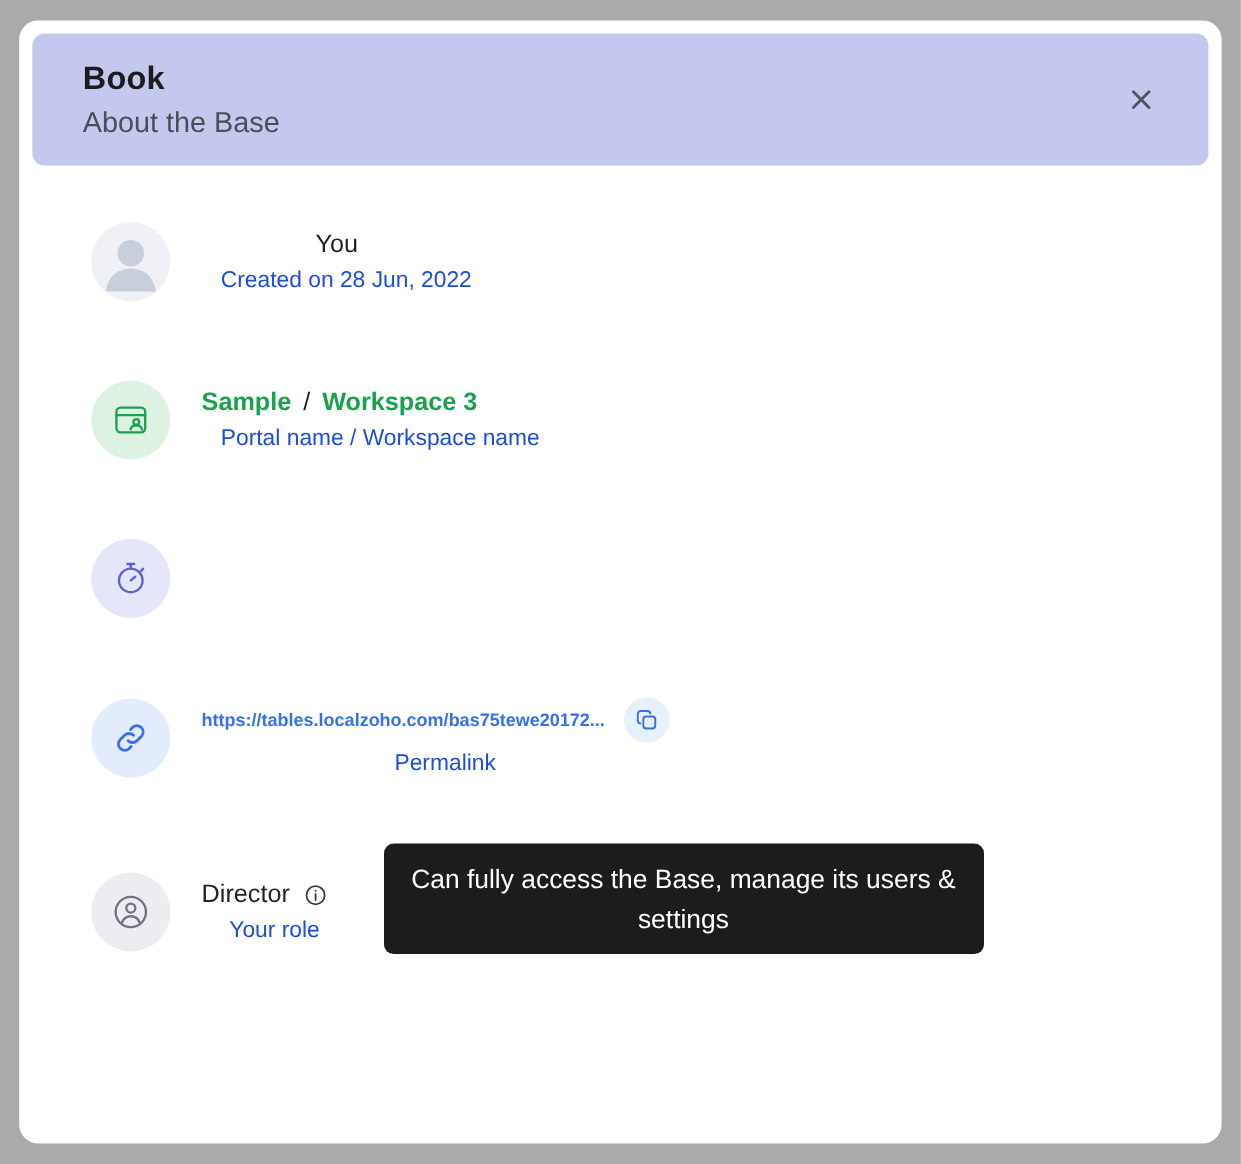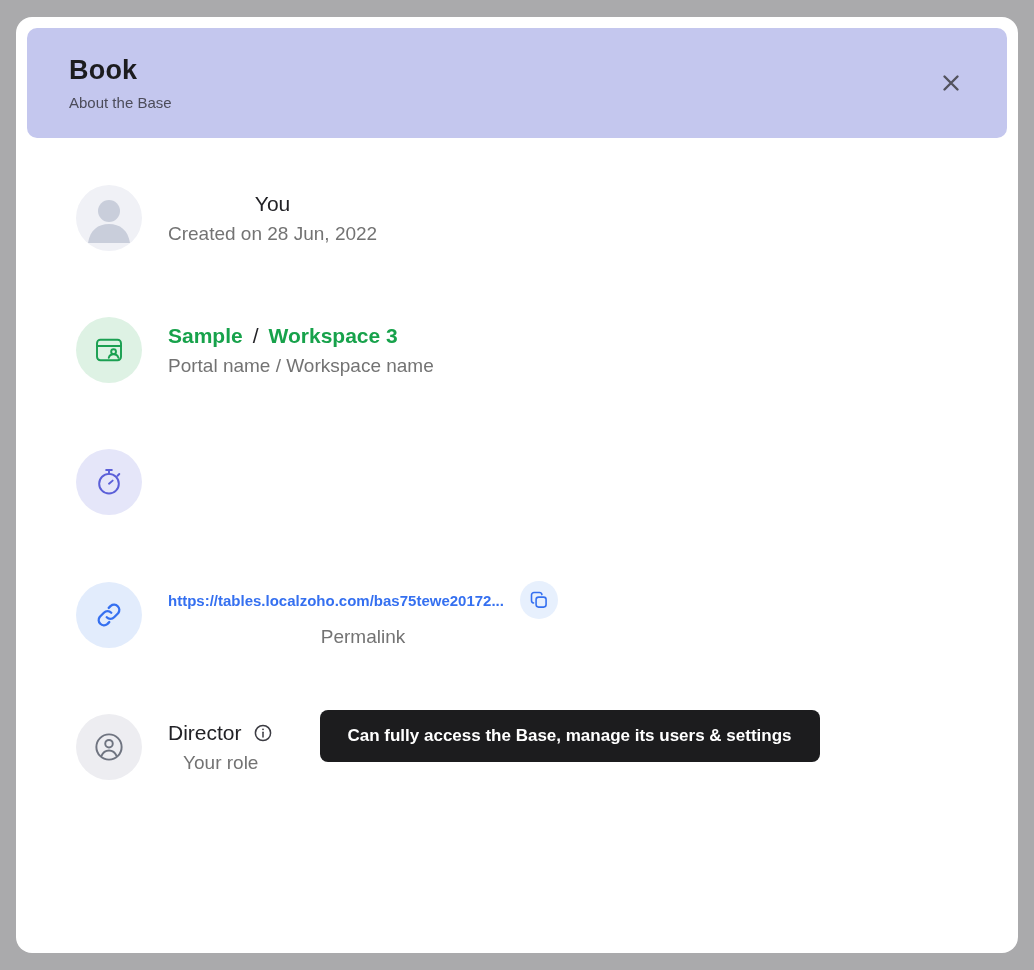--- a/index.html
+++ b/index.html
@@ -29,21 +29,21 @@
     position: relative;
   }
   .header-text { display: flex; flex-direction: column; gap: 8px; }
   .header-title {
     font-size: 27px;
     font-weight: 700;
     color: #1c1c1e;
     letter-spacing: .2px;
   }
   .header-subtitle {
-    font-size: 15px;
+    font-size: 24px;
     color: #4c4c5a;
   }
   .close-btn {
     position: absolute;
     right: 38px; top: 50%;
     transform: translateY(-50%);
     width: 36px; height: 36px;
     background: transparent;
     border: none;
     cursor: pointer;
@@ -69,21 +69,22 @@
   .link-bg      { background: #e2ecfc; }
   .role-bg      { background: #ededf1; }
   .text-col { display: flex; flex-direction: column; gap: 7px; }
   .row-title {
     font-size: 21px;
     font-weight: 500;
     color: #222226;
   }
   .row-subtitle {
     font-size: 19px;
-    color: #737373;
+    color: #1d4ed8;
+    margin-left: 16px;
   }
   .title-line { display: flex; align-items: center; gap: 10px; }
   .green { color: #17a24b; font-weight: 700; font-size: 21px; }
   .sep   { color: #222226; font-weight: 500; font-size: 21px; }
   .permalink {
     color: #3570f0;
     font-weight: 700;
     font-size: 15px;
     text-decoration: none;
     cursor: pointer;
@@ -101,22 +102,22 @@
     background: transparent; border: none; cursor: pointer;
     width: 22px; height: 22px; padding: 0;
     display: flex; align-items: center; justify-content: center;
   }
   .tooltip {
     margin-left: 20px;
     transform: translateY(-11px);
     width: 500px;
     background: #1c1c1e;
     color: #ffffff;
-    font-size: 17px;
-    font-weight: 700;
+    font-size: 22px;
+    font-weight: 400;
     line-height: 1.5;
     padding: 13px 20px;
     border-radius: 8px;
   }
   svg { display: block; }
 </style>
 </head>
 <body>
 
 <div class="page">

